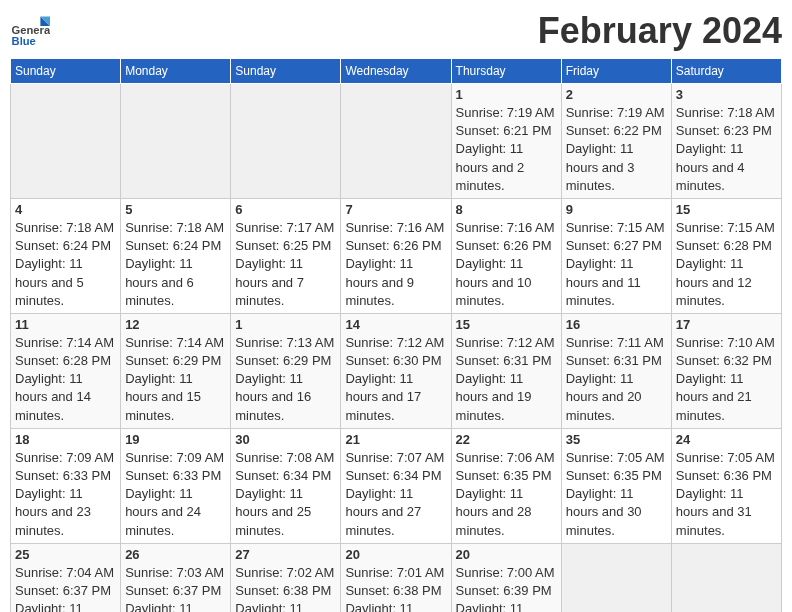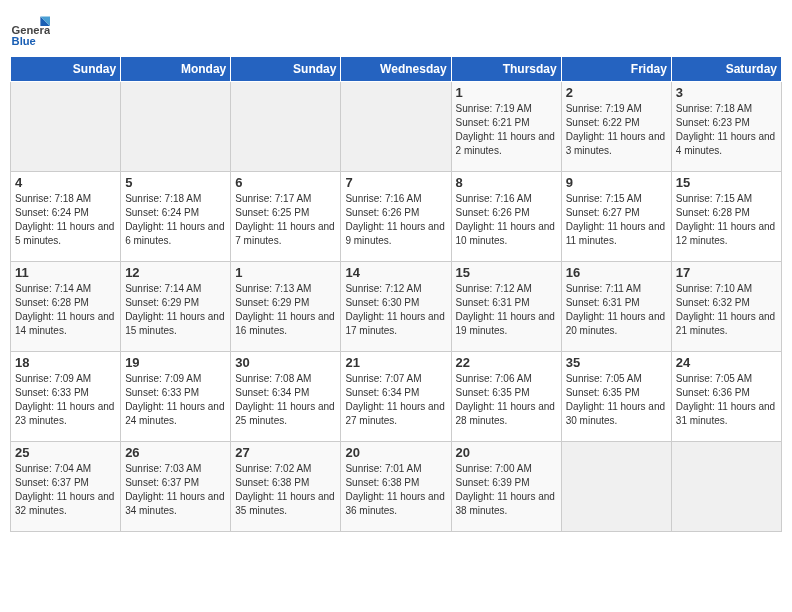--- a/index.html
+++ b/index.html
@@ -42,23 +42,23 @@
     }
     table {
       width: 100%;
       border-collapse: collapse;
       table-layout: fixed;
     }
     thead tr th {
       background-color: #2563c0;
       color: #fff;
       font-size: 12px;
-      font-weight: bold;
+      font-weight: normal;
       padding: 5px 4px;
-      text-align: right;
+      text-align: left;
       border: 1px solid #fff;
     }
     tbody tr td {
       border: 1px solid #ccc;
       vertical-align: top;
       padding: 3px 4px;
       font-size: 10px;
       height: 90px;
       background: #fff;
     }
@@ -67,40 +67,41 @@
     }
     .day-number {
       font-size: 13px;
       font-weight: bold;
       color: #333;
       display: block;
       margin-bottom: 2px;
     }
     .day-info {
       color: #333;
-      font-size: 10px;
+      font-size: 13px;
       line-height: 1.4;
     }
     .empty-cell {
       background: #f0f0f0 !important;
     }
   </style>
 </head>
 <body>
 
 <div class="header">
   <div class="logo">
     <svg class="logo-icon" viewBox="0 0 50 50">
       <text x="2" y="30" font-size="14" font-weight="bold" fill="#444">General</text>
       <text x="2" y="44" font-size="14" font-weight="bold" fill="#1a5fb4">Blue</text>
       <polygon points="38,8 50,20 38,20" fill="#1a5fb4"></polygon>
       <polygon points="38,8 50,8 50,20" fill="#4a9fd4"></polygon>
     </svg>
   </div>
   <div class="title-area">
+    <div class="month-title">February 2024</div>
   </div>
 </div>
 
 <table>
   <thead>
     <tr id="weekday-header">
         <th>Sunday</th>
         <th>Monday</th>
         <th>Sunday</th>
         <th>Wednesday</th>

